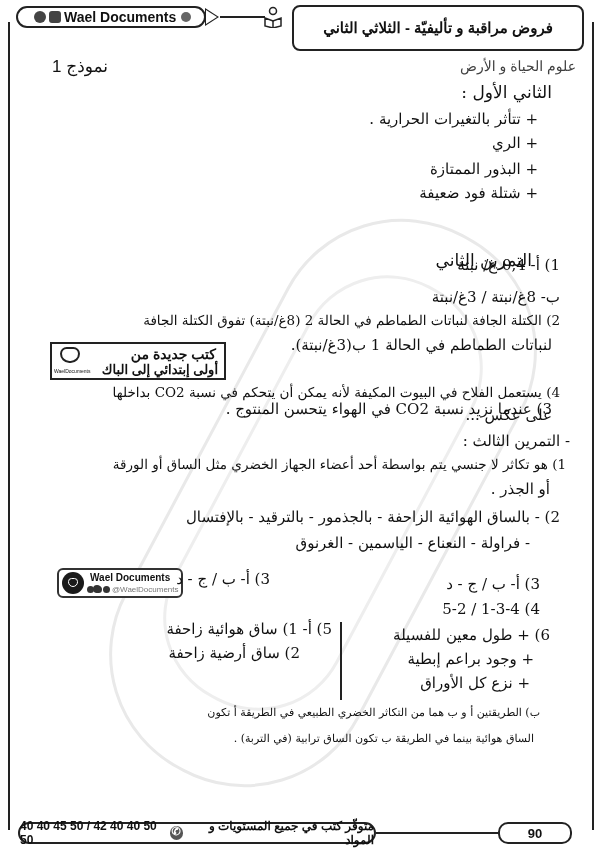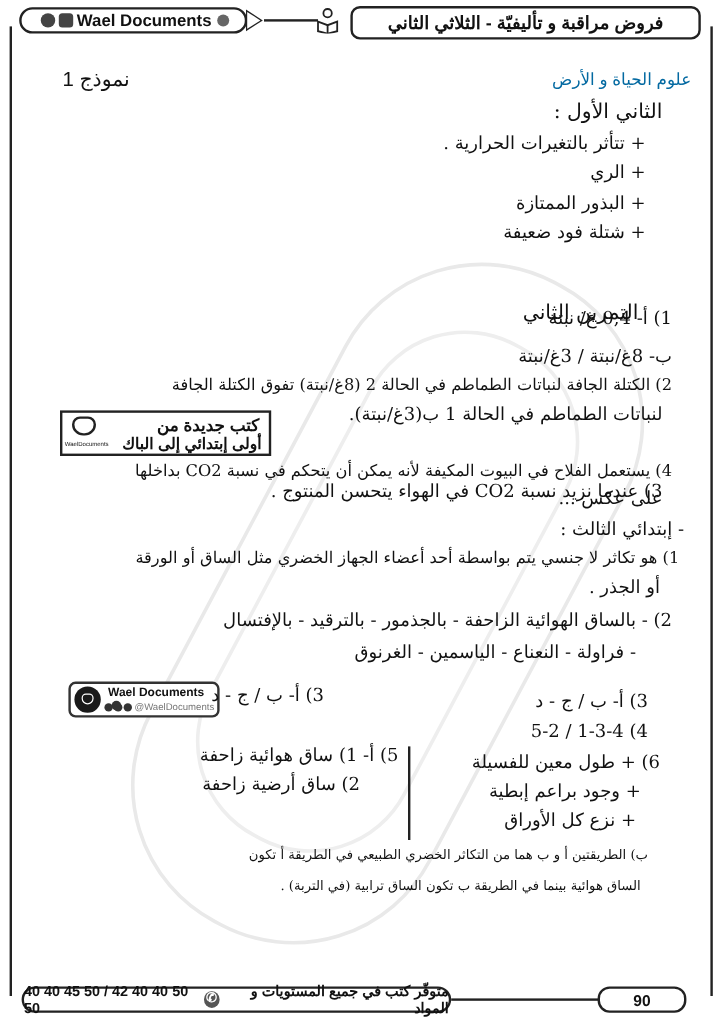--- a/index.html
+++ b/index.html
@@ -7,24 +7,24 @@
     .frame { position:absolute; left:8px; top:22px; width:582px; height:808px; border:2px solid #222; border-top:none; border-bottom:none; }
 
     .brand-pill { position:absolute; left:16px; top:6px; width:190px; height:22px; border:2px solid #222; border-radius:12px; background:#fff; display:flex; align-items:center; padding-left:16px; box-sizing:border-box; font-family:"Liberation Sans", sans-serif; font-weight:bold; font-size:14px; }
     .brand-pill .soc { display:inline-block; width:12px; height:12px; border-radius:3px; background:#444; margin-right:3px; }
     .brand-pill .soc.fb { border-radius:50%; }
     .brand-pill .verified { display:inline-block; width:10px; height:10px; border-radius:50%; background:#666; margin-left:5px; }
     .pencil-tip { position:absolute; left:205px; top:8px; width:0; height:0; border-top:9px solid transparent; border-bottom:9px solid transparent; border-left:14px solid #222; }
     .pencil-tip::after { content:""; position:absolute; left:-13px; top:-7px; border-top:7px solid transparent; border-bottom:7px solid transparent; border-left:11px solid #fff; }
     .connector-top { position:absolute; left:220px; top:16px; width:45px; border-top:2px solid #222; }
     .reader-icon { position:absolute; left:262px; top:6px; width:22px; height:22px; }
-    .title-pill { position:absolute; left:292px; top:5px; width:292px; height:28px; border:2px solid #222; border-radius:8px; background:#fff; box-sizing:border-box; display:flex; align-items:center; justify-content:center; direction:rtl; font-family:"Liberation Sans", sans-serif; font-weight:bold; font-size:15px; }
+    .title-pill { position:absolute; left:292px; top:5px; width:292px; height:46px; border:2px solid #222; border-radius:8px; background:#fff; box-sizing:border-box; display:flex; align-items:center; justify-content:center; direction:rtl; font-family:"Liberation Sans", sans-serif; font-weight:bold; font-size:15px; }
 
     .hdr-row { position:absolute; top:56px; left:40px; right:24px; height:24px; font-family:"Liberation Sans", sans-serif; }
-    .hdr-subject { position:absolute; right:0; top:2px; font-size:14px; direction:rtl; color:#0369a1; }
+    .hdr-subject { position:absolute; right:0; top:2px; font-size:14px; direction:rtl; color:#404040; }
     .hdr-title { position:absolute; left:150px; top:0; font-size:19px; direction:rtl; }
     .hdr-model { position:absolute; left:12px; top:0; font-size:17px; direction:rtl; }
 
     .hw { position:absolute; direction:rtl; font-family:"DejaVu Serif", serif; color:#111; white-space:nowrap; }
     .hw.sec { font-size:17px; }
     .hw.line { font-size:15px; }
 
     .watermark { position:absolute; left:190px; top:200px; width:260px; height:600px; border:3px solid #e9e9e9; border-radius:130px; transform:rotate(28deg); pointer-events:none; }
     .watermark2 { position:absolute; left:230px; top:260px; width:180px; height:460px; border:3px solid #eeeeee; border-radius:90px; transform:rotate(28deg); pointer-events:none; }
 
@@ -94,21 +94,21 @@
 <div class="hw line" style="right:40px; top:384px; font-size:13.5px;padding-left:35px;">4) يستعمل الفلاح في البيوت المكيفة لأنه يمكن أن يتحكم في نسبة CO2 بداخلها</div>
 <div class="hw line" style="right:48px; top:406px;">على عكس ...</div>
 
 <div class="ad-box">
   <span class="ad-logo"></span>
   <span class="ad-brand">WaelDocuments</span>
   <span class="ad-l1">كتب جديدة من</span>
   <span class="ad-l2">أولى إبتدائي إلى الباك</span>
 </div>
 
-<div class="hw sec" style="right:30px; top:432px; font-size:15px;">- إبتدائي الثالث :</div>
+<div class="hw sec" style="right:30px; top:432px; font-size:15px;">- التمرين الثالث :</div>
 <div class="hw line" style="right:34px; top:456px; font-size:13.5px;">1) هو تكاثر لا جنسي يتم بواسطة أحد أعضاء الجهاز الخضري مثل الساق أو الورقة</div>
 <div class="hw line" style="right:50px; top:480px;">أو الجذر .</div>
 <div class="hw line" style="right:40px; top:508px;">2) - بالساق الهوائية الزاحفة - بالجذمور - بالترقيد - بالإفتسال</div>
 <div class="hw line" style="right:70px; top:534px;">- فراولة - النعناع - الياسمين - الغرنوق</div>
 
 <div class="social-card">
   <span class="sc-logo"></span>
   <span class="sc-name"><span>Wael Documents</span><span class="sc-check"></span></span>
   <span class="sc-icons">
     <span></span>

